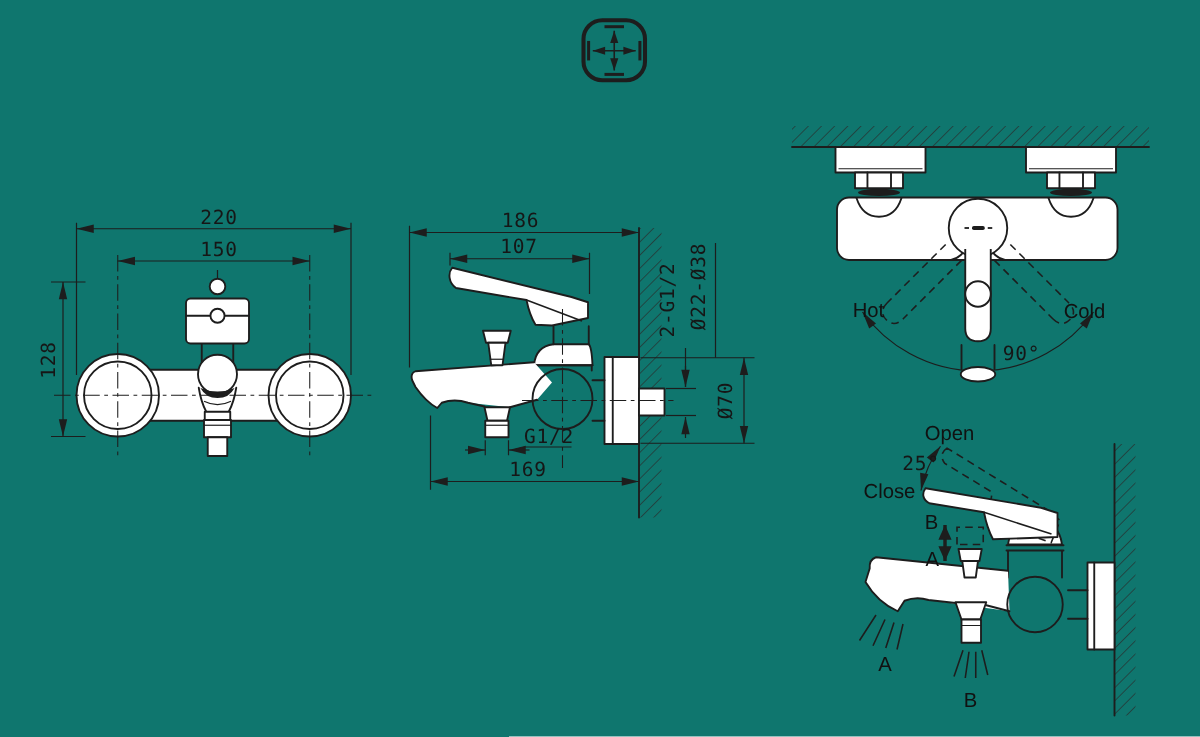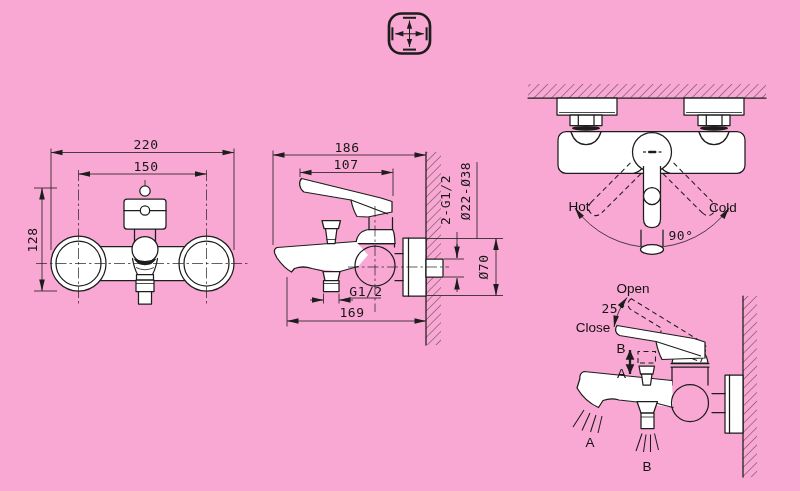--- a/index.html
+++ b/index.html
@@ -1,16 +1,16 @@
 <!DOCTYPE html>
 <html><head>
 <meta charset="utf-8">
 <style>
   html,body{margin:0;padding:0;background:#fff;}
-  .stage{position:relative;width:800px;height:491px;background:#f9a8d4;overflow:hidden;}
+  .stage{position:relative;width:800px;height:491px;background:#0f766e;overflow:hidden;}
   svg{position:absolute;left:0;top:0;}
   .ol  {fill:none;stroke:#1d1d1d;stroke-width:1.25;stroke-linecap:round;stroke-linejoin:round;}
   .olf {fill:#ffffff;stroke:#1d1d1d;stroke-width:1.25;stroke-linejoin:round;}
   .thin{fill:none;stroke:#1d1d1d;stroke-width:0.8;}
   .med {fill:none;stroke:#1d1d1d;stroke-width:1.05;}
   .cl  {fill:none;stroke:#1d1d1d;stroke-width:0.7;stroke-dasharray:11 3 2.5 3;}
   .dash{fill:none;stroke:#1d1d1d;stroke-width:1.05;stroke-dasharray:5 3.5;}
   .dk  {fill:#1d1d1d;stroke:none;}
   text.dim{font-family:"DejaVu Sans Mono","Liberation Mono",monospace;font-size:13px;fill:#161616;letter-spacing:0.5px;text-anchor:middle;}
   text.lbl{font-family:"Liberation Sans","DejaVu Sans",sans-serif;font-size:13.5px;fill:#111111;text-anchor:middle;}

